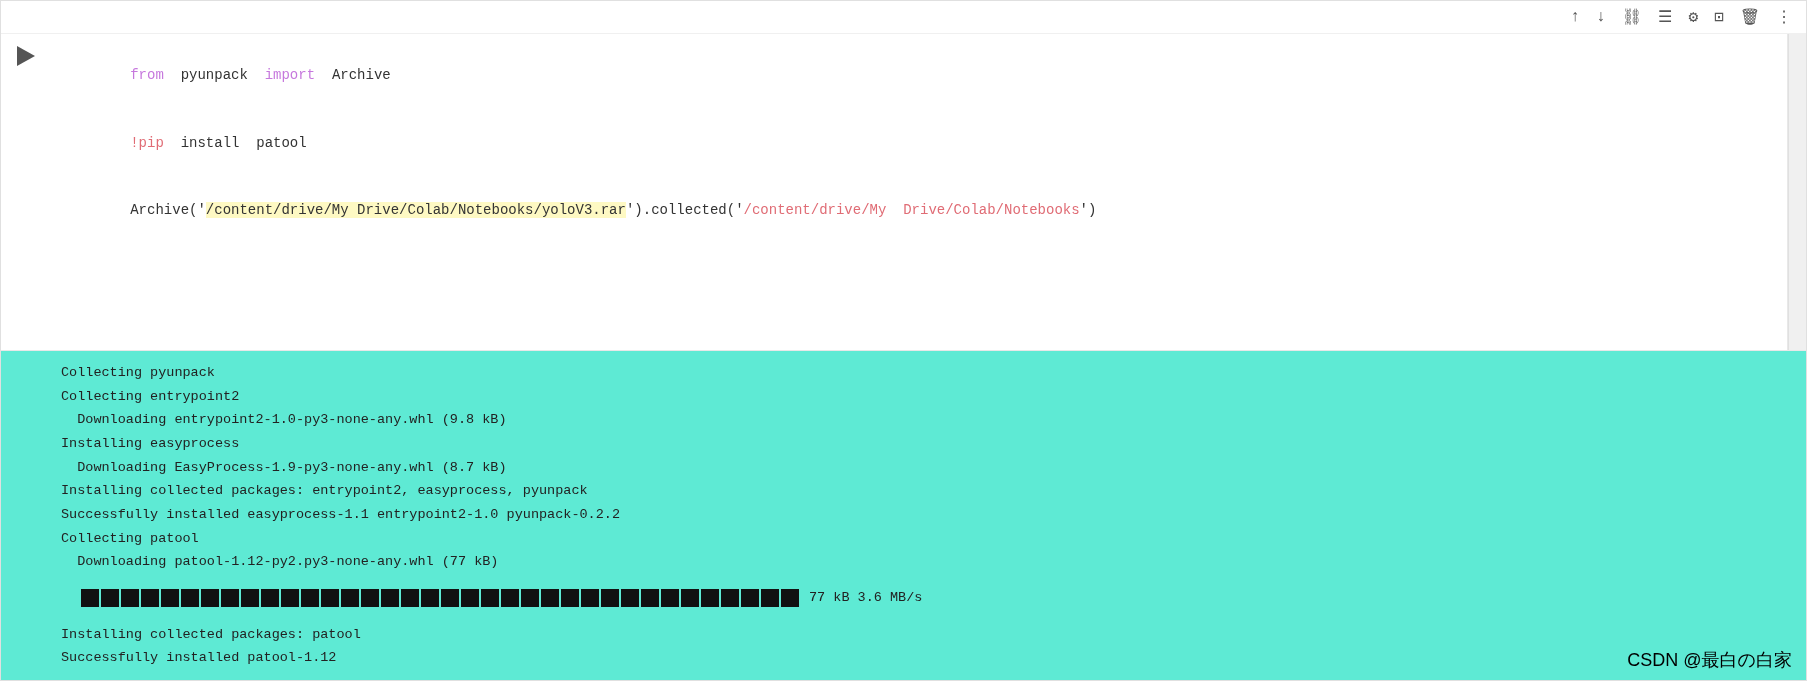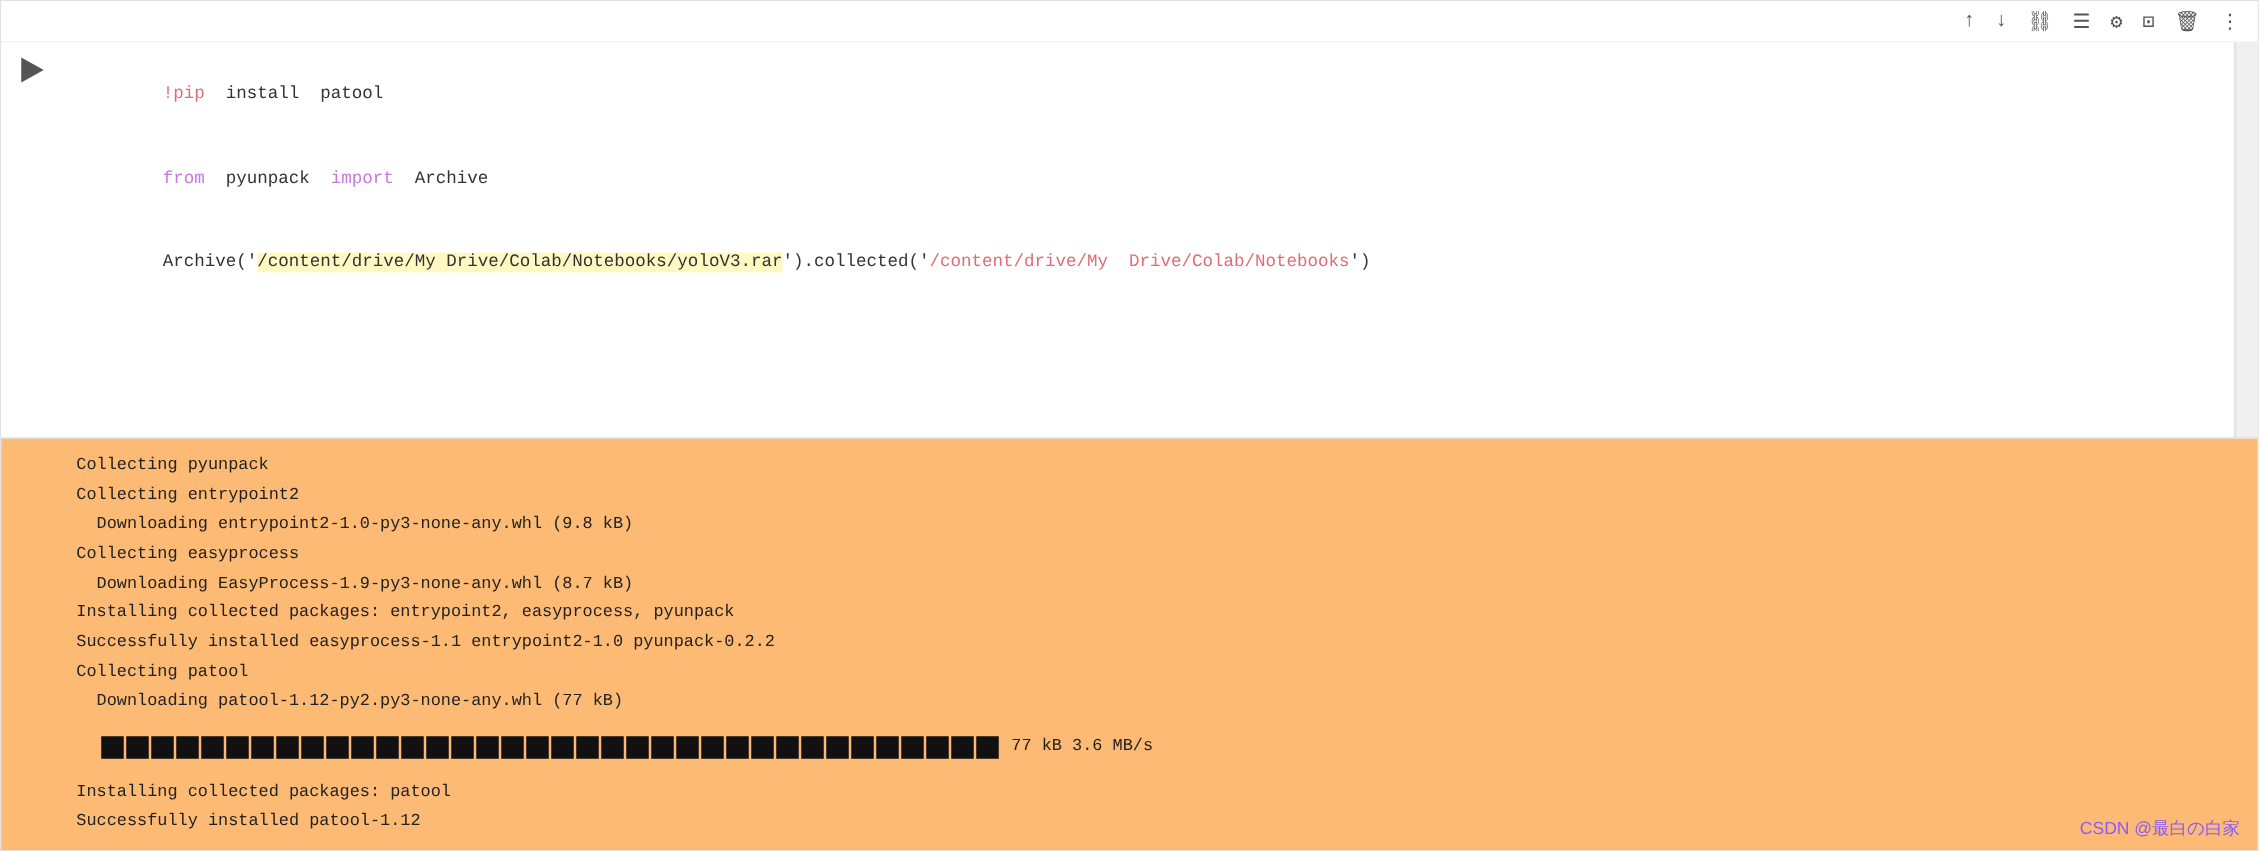--- a/index.html
+++ b/index.html
@@ -93,21 +93,21 @@
     .kw-highlight {
       background: #fef9c3;
       color: #333;
     }
 
     .cursor-line {
       position: relative;
     }
 
     .output-area {
-      background: #fdba74;
+      background: #5eead4;
       border-top: 1px solid #e8e8e8;
       padding: 10px 16px 10px 60px;
       font-size: 13.5px;
       font-family: 'Courier New', Courier, monospace;
       color: #222;
       line-height: 1.7;
     }
 
     .output-line {
       white-space: pre;
@@ -137,22 +137,22 @@
     .progress-text {
       font-family: 'Courier New', Courier, monospace;
       font-size: 13.5px;
       color: #222;
     }
 
     .watermark {
       position: absolute;
       bottom: 8px;
       right: 14px;
-      font-size: 14px;
-      color: #8b5cf6;
+      font-size: 18px;
+      color: #000000;
       font-family: sans-serif;
     }
 
     .side-panel {
       width: 18px;
       background: #f0f0f0;
       border-left: 1px solid #e0e0e0;
     }
   </style>
 </head>
@@ -175,40 +175,40 @@
     <div class="run-button-area">
       <button class="run-button">
         <div class="run-button-triangle"></div>
       </button>
     </div>
 
     <div class="code-area">
 
 
       <div class="code-line">
+        <span class="kw-keyword">from</span><span class="kw-normal">  pyunpack  </span><span class="kw-import">import</span><span class="kw-normal">  Archive</span>
+      </div>
+
+      <div class="code-line">
         <span class="kw-pip">!pip</span><span class="kw-normal">  install  patool</span>
-      </div>
-
-      <div class="code-line">
-        <span class="kw-keyword">from</span><span class="kw-normal">  pyunpack  </span><span class="kw-import">import</span><span class="kw-normal">  Archive</span>
       </div>
 
       <div class="code-line cursor-line">
         <span class="kw-normal">Archive('</span><span class="kw-highlight">/content/drive/My Drive/Colab/Notebooks/yoloV3.rar</span><span class="kw-normal">').collected('</span><span class="kw-string">/content/drive/My  Drive/Colab/Notebooks</span><span class="kw-normal">')</span>
       </div>
     </div>
 
     <div class="side-panel"></div>
   </div>
 
   <div class="output-area">
     <div class="output-line">Collecting pyunpack</div>
     <div class="output-line">Collecting entrypoint2</div>
     <div class="output-line">  Downloading entrypoint2-1.0-py3-none-any.whl (9.8 kB)</div>
-    <div class="output-line">Collecting easyprocess</div>
+    <div class="output-line">Installing easyprocess</div>
     <div class="output-line">  Downloading EasyProcess-1.9-py3-none-any.whl (8.7 kB)</div>
     <div class="output-line">Installing collected packages: entrypoint2, easyprocess, pyunpack</div>
     <div class="output-line">Successfully installed easyprocess-1.1 entrypoint2-1.0 pyunpack-0.2.2</div>
     <div class="output-line">Collecting patool</div>
     <div class="output-line">  Downloading patool-1.12-py2.py3-none-any.whl (77 kB)</div>
 
     <div class="progress-bar-container">
       <div class="progress-bar">
         <span class="progress-block"></span>
         <span class="progress-block"></span>

